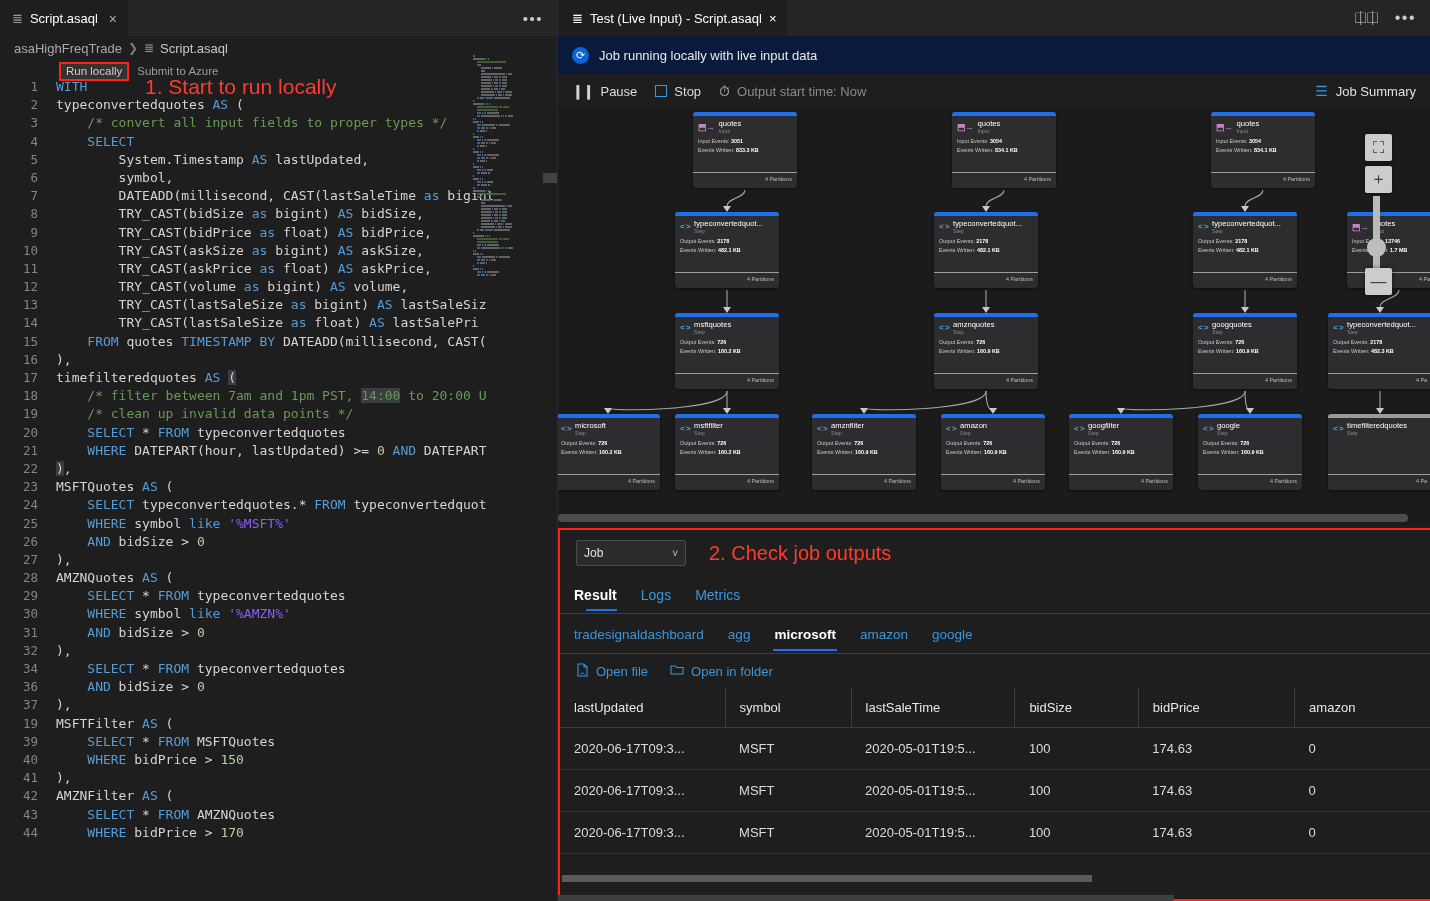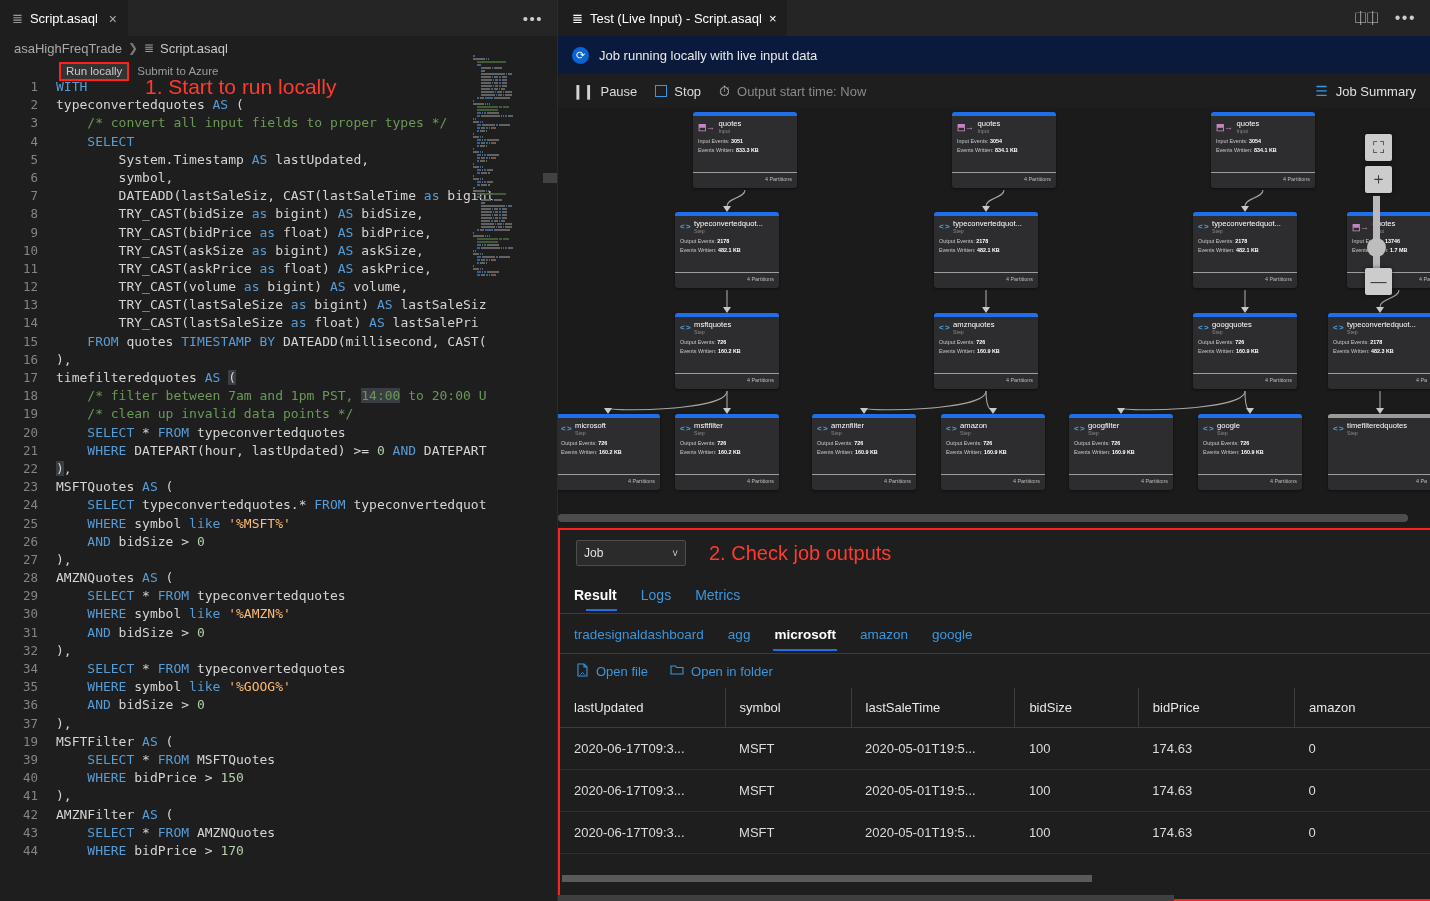--- a/index.html
+++ b/index.html
@@ -41,21 +41,21 @@
 
   .code-area { position: absolute; left: 0; top: 78px; width: 558px; height: 823px;
                overflow: hidden; }
   .code-rows { font-family: "DejaVu Sans Mono", monospace; font-size: 13px; line-height: 18.2px; }
   .crow { display: flex; height: 18.2px; white-space: pre; }
   .lnum { width: 56px; text-align: right; padding-right: 18px; color: #858585;
           font-size: 12.5px; flex: 0 0 56px; }
   .ctext { color: #d4d4d4; }
   .kw { color: #569cd6; }
   .cm { color: #6a9955; }
-  .st { color: #fdba74; }
+  .st { color: #8b5cf6; }
   .nm { color: #b5cea8; }
   .hl { background: #3a3d41; }
 
   .minimap { position: absolute; right: 12px; top: 55px; width: 72px; height: 540px; opacity: .85; }
   .mm-line { height: 2px; margin-bottom: 1px; border-radius: 1px; }
   .mm-tick { position: absolute; right: 0px; top: 173px; width: 14px; height: 10px;
              background: #5a5a5a; opacity: .6; }
   .editor-scroll { position: absolute; right: 0; top: 36px; width: 10px; height: 865px; }
 
   
@@ -189,21 +189,21 @@
     <div class="annot1">1. Start to run locally</div>
 
     <div class="code-area">
       <div class="code-rows" id="code-rows">
           <div class="crow"><span class="lnum">1</span><span class="ctext"><span class="kw">WITH</span></span></div>
           <div class="crow"><span class="lnum">2</span><span class="ctext"><span class="ctext">typeconvertedquotes </span><span class="kw">AS</span><span class="ctext"> (</span></span></div>
           <div class="crow"><span class="lnum">3</span><span class="ctext"><span class="cm">    /* convert all input fields to proper types */</span></span></div>
           <div class="crow"><span class="lnum">4</span><span class="ctext"><span class="kw">    SELECT</span></span></div>
           <div class="crow"><span class="lnum">5</span><span class="ctext"><span class="ctext">        System.Timestamp </span><span class="kw">AS</span><span class="ctext"> lastUpdated,</span></span></div>
           <div class="crow"><span class="lnum">6</span><span class="ctext"><span class="ctext">        symbol,</span></span></div>
-          <div class="crow"><span class="lnum">7</span><span class="ctext"><span class="ctext">        DATEADD(lastSaleSiz, CAST(lastSaleTime </span><span class="kw">as</span><span class="ctext"> bigint</span></span></div>
+          <div class="crow"><span class="lnum">7</span><span class="ctext"><span class="ctext">        DATEADD(millisecond, CAST(lastSaleTime </span><span class="kw">as</span><span class="ctext"> bigint</span></span></div>
           <div class="crow"><span class="lnum">8</span><span class="ctext"><span class="ctext">        TRY_CAST(bidSize </span><span class="kw">as</span><span class="ctext"> bigint) </span><span class="kw">AS</span><span class="ctext"> bidSize,</span></span></div>
           <div class="crow"><span class="lnum">9</span><span class="ctext"><span class="ctext">        TRY_CAST(bidPrice </span><span class="kw">as</span><span class="ctext"> float) </span><span class="kw">AS</span><span class="ctext"> bidPrice,</span></span></div>
           <div class="crow"><span class="lnum">10</span><span class="ctext"><span class="ctext">        TRY_CAST(askSize </span><span class="kw">as</span><span class="ctext"> bigint) </span><span class="kw">AS</span><span class="ctext"> askSize,</span></span></div>
           <div class="crow"><span class="lnum">11</span><span class="ctext"><span class="ctext">        TRY_CAST(askPrice </span><span class="kw">as</span><span class="ctext"> float) </span><span class="kw">AS</span><span class="ctext"> askPrice,</span></span></div>
           <div class="crow"><span class="lnum">12</span><span class="ctext"><span class="ctext">        TRY_CAST(volume </span><span class="kw">as</span><span class="ctext"> bigint) </span><span class="kw">AS</span><span class="ctext"> volume,</span></span></div>
           <div class="crow"><span class="lnum">13</span><span class="ctext"><span class="ctext">        TRY_CAST(lastSaleSize </span><span class="kw">as</span><span class="ctext"> bigint) </span><span class="kw">AS</span><span class="ctext"> lastSaleSiz</span></span></div>
           <div class="crow"><span class="lnum">14</span><span class="ctext"><span class="ctext">        TRY_CAST(lastSaleSize </span><span class="kw">as</span><span class="ctext"> float) </span><span class="kw">AS</span><span class="ctext"> lastSalePri</span></span></div>
           <div class="crow"><span class="lnum">15</span><span class="ctext"><span class="kw">    FROM</span><span class="ctext"> quotes </span><span class="kw">TIMESTAMP BY</span><span class="ctext"> DATEADD(millisecond, CAST(</span></span></div>
           <div class="crow"><span class="lnum">16</span><span class="ctext"><span class="ctext">),</span></span></div>
           <div class="crow"><span class="lnum">17</span><span class="ctext"><span class="ctext">timefilteredquotes </span><span class="kw">AS</span><span class="ctext"> </span><span class="hl">(</span></span></div>
@@ -216,21 +216,20 @@
           <div class="crow"><span class="lnum">24</span><span class="ctext"><span class="kw">    SELECT</span><span class="ctext"> typeconvertedquotes.* </span><span class="kw">FROM</span><span class="ctext"> typeconvertedquot</span></span></div>
           <div class="crow"><span class="lnum">25</span><span class="ctext"><span class="kw">    WHERE</span><span class="ctext"> symbol </span><span class="kw">like</span><span class="ctext"> </span><span class="st">'%MSFT%'</span></span></div>
           <div class="crow"><span class="lnum">26</span><span class="ctext"><span class="kw">    AND</span><span class="ctext"> bidSize &gt; </span><span class="nm">0</span></span></div>
           <div class="crow"><span class="lnum">27</span><span class="ctext"><span class="ctext">),</span></span></div>
           <div class="crow"><span class="lnum">28</span><span class="ctext"><span class="ctext">AMZNQuotes </span><span class="kw">AS</span><span class="ctext"> (</span></span></div>
           <div class="crow"><span class="lnum">29</span><span class="ctext"><span class="kw">    SELECT</span><span class="ctext"> * </span><span class="kw">FROM</span><span class="ctext"> typeconvertedquotes</span></span></div>
           <div class="crow"><span class="lnum">30</span><span class="ctext"><span class="kw">    WHERE</span><span class="ctext"> symbol </span><span class="kw">like</span><span class="ctext"> </span><span class="st">'%AMZN%'</span></span></div>
           <div class="crow"><span class="lnum">31</span><span class="ctext"><span class="kw">    AND</span><span class="ctext"> bidSize &gt; </span><span class="nm">0</span></span></div>
           <div class="crow"><span class="lnum">32</span><span class="ctext"><span class="ctext">),</span></span></div>
           <div class="crow"><span class="lnum">34</span><span class="ctext"><span class="kw">    SELECT</span><span class="ctext"> * </span><span class="kw">FROM</span><span class="ctext"> typeconvertedquotes</span></span></div>
-          <div class="crow"><span class="lnum">35</span><span class="ctext"><span class="kw">    WHERE</span><span class="ctext"> symbol </span><span class="kw">like</span><span class="ctext"> </span><span class="st">'%GOOG%'</span></span></div>
           <div class="crow"><span class="lnum">36</span><span class="ctext"><span class="kw">    AND</span><span class="ctext"> bidSize &gt; </span><span class="nm">0</span></span></div>
           <div class="crow"><span class="lnum">37</span><span class="ctext"><span class="ctext">),</span></span></div>
           <div class="crow"><span class="lnum">19</span><span class="ctext"><span class="ctext">MSFTFilter </span><span class="kw">AS</span><span class="ctext"> (</span></span></div>
           <div class="crow"><span class="lnum">39</span><span class="ctext"><span class="kw">    SELECT</span><span class="ctext"> * </span><span class="kw">FROM</span><span class="ctext"> MSFTQuotes</span></span></div>
           <div class="crow"><span class="lnum">40</span><span class="ctext"><span class="kw">    WHERE</span><span class="ctext"> bidPrice &gt; </span><span class="nm">150</span></span></div>
           <div class="crow"><span class="lnum">41</span><span class="ctext"><span class="ctext">),</span></span></div>
           <div class="crow"><span class="lnum">42</span><span class="ctext"><span class="ctext">AMZNFilter </span><span class="kw">AS</span><span class="ctext"> (</span></span></div>
           <div class="crow"><span class="lnum">43</span><span class="ctext"><span class="kw">    SELECT</span><span class="ctext"> * </span><span class="kw">FROM</span><span class="ctext"> AMZNQuotes</span></span></div>
           <div class="crow"><span class="lnum">44</span><span class="ctext"><span class="kw">    WHERE</span><span class="ctext"> bidPrice &gt; </span><span class="nm">170</span></span></div>
         </div>

